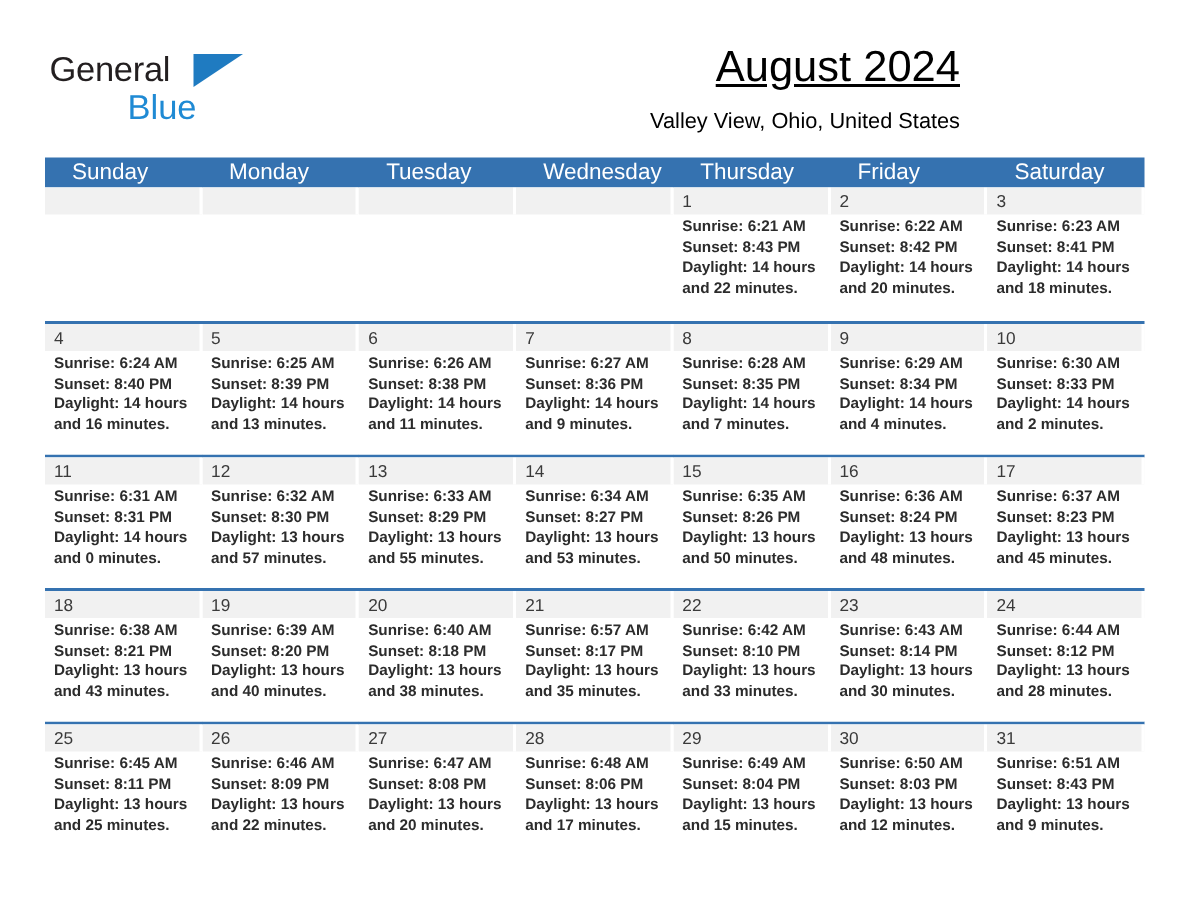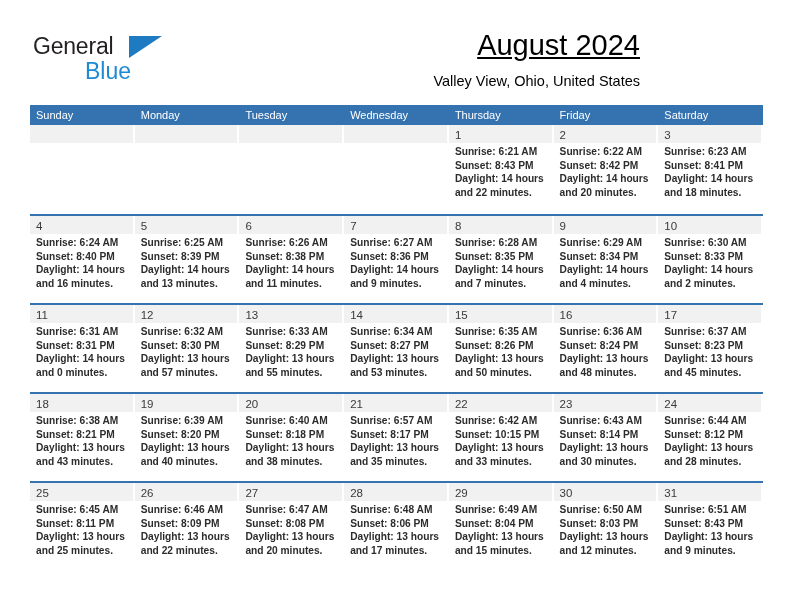--- a/index.html
+++ b/index.html
@@ -93,23 +93,23 @@
     width: 733px;
   }
   .cal-head {
     display: flex;
     background: #3572b0;
     height: 20px;
   }
   .cal-head .dow {
     flex: 1 1 0;
     color: #ffffff;
-    font-size: 11px;
+    font-size: 15px;
     line-height: 20px;
-    padding-left: 6px;
+    padding-left: 18px;
     box-sizing: border-box;
     white-space: nowrap;
   }
   .week {
     display: flex;
     height: 89px;
     border-top: 2px solid #3572b0;
     box-sizing: border-box;
   }
   .week.first {
@@ -384,21 +384,21 @@
               <div>Sunrise: 6:57 AM</div>
               <div>Sunset: 8:17 PM</div>
               <div>Daylight: 13 hours</div>
               <div>and 35 minutes.</div>
             </div>
           </div>
           <div class="cell">
             <div class="datebar"><span class="daynum">22</span></div>
             <div class="details">
               <div>Sunrise: 6:42 AM</div>
-              <div>Sunset: 10:15 PM</div>
+              <div>Sunset: 8:10 PM</div>
               <div>Daylight: 13 hours</div>
               <div>and 33 minutes.</div>
             </div>
           </div>
           <div class="cell">
             <div class="datebar"><span class="daynum">23</span></div>
             <div class="details">
               <div>Sunrise: 6:43 AM</div>
               <div>Sunset: 8:14 PM</div>
               <div>Daylight: 13 hours</div>

